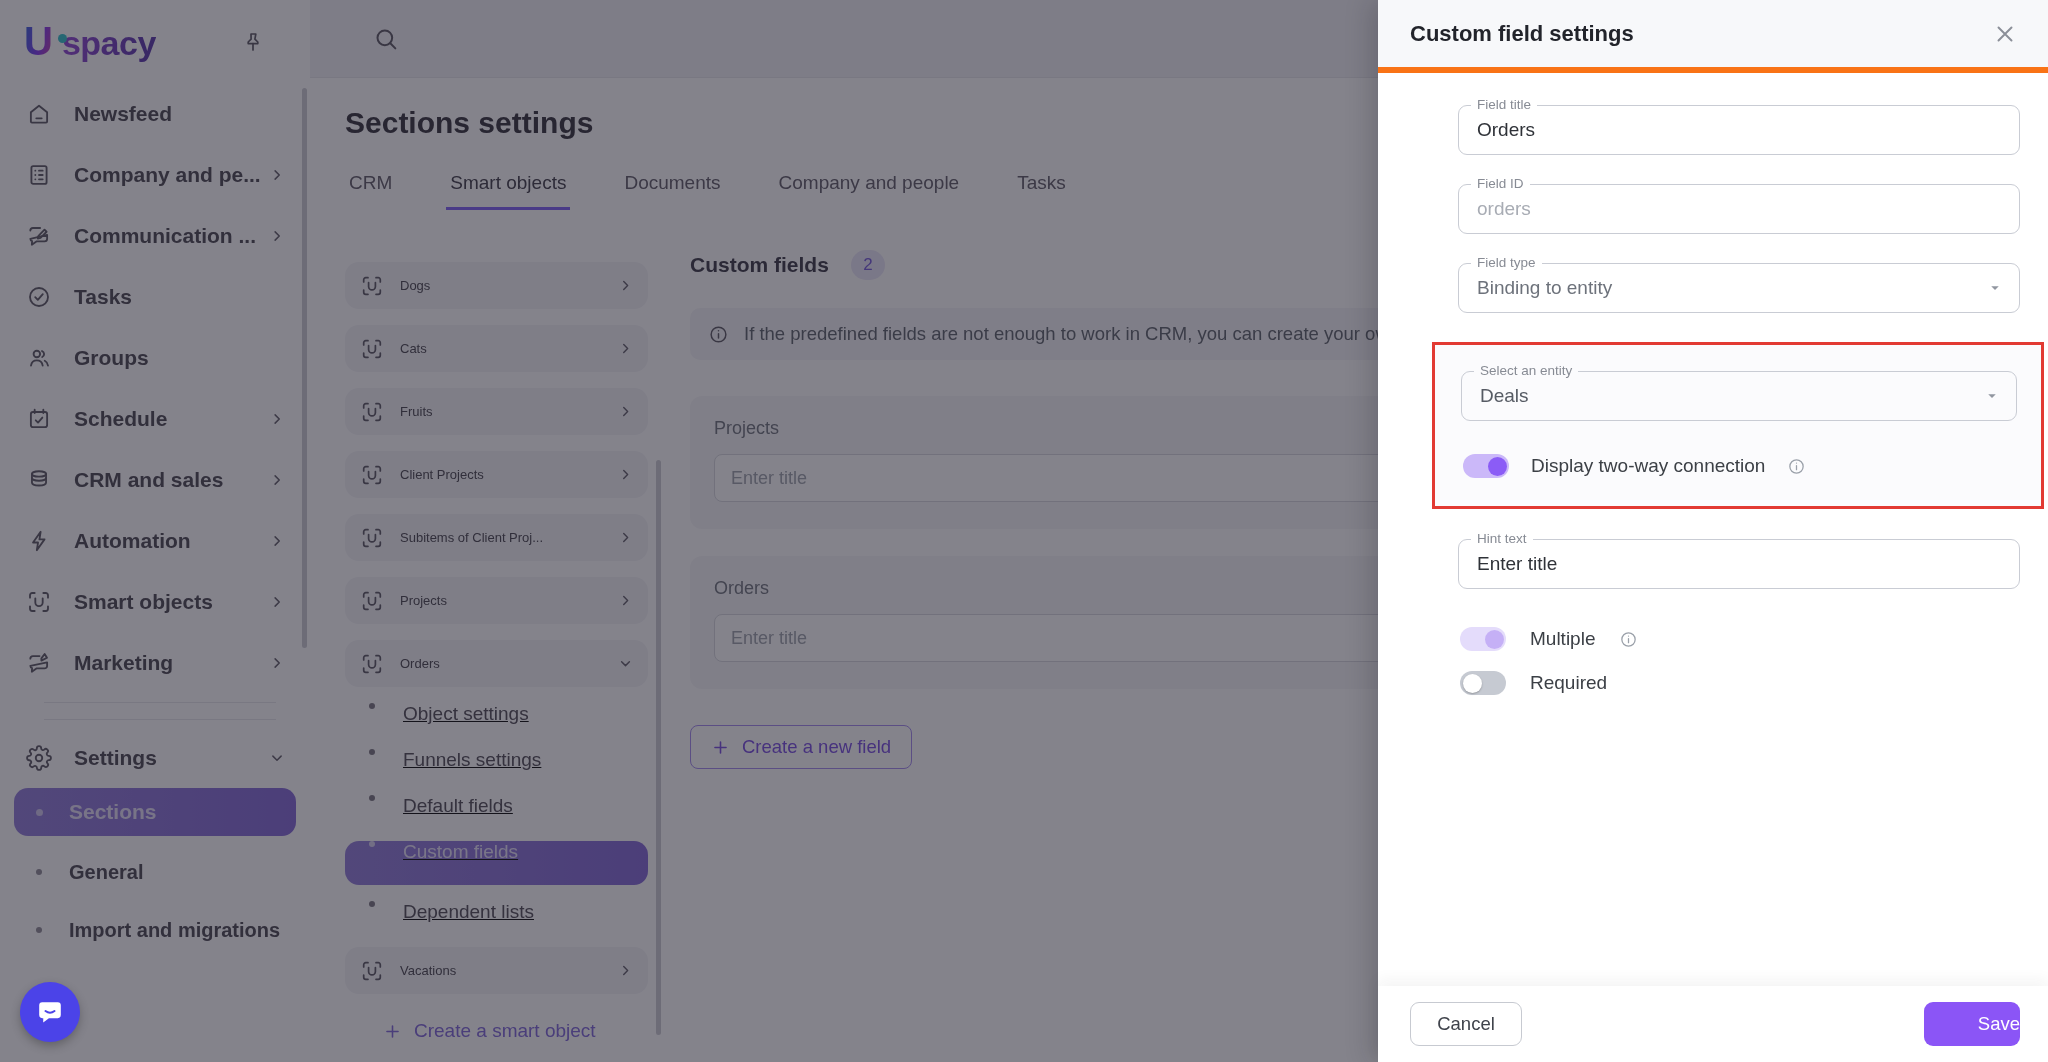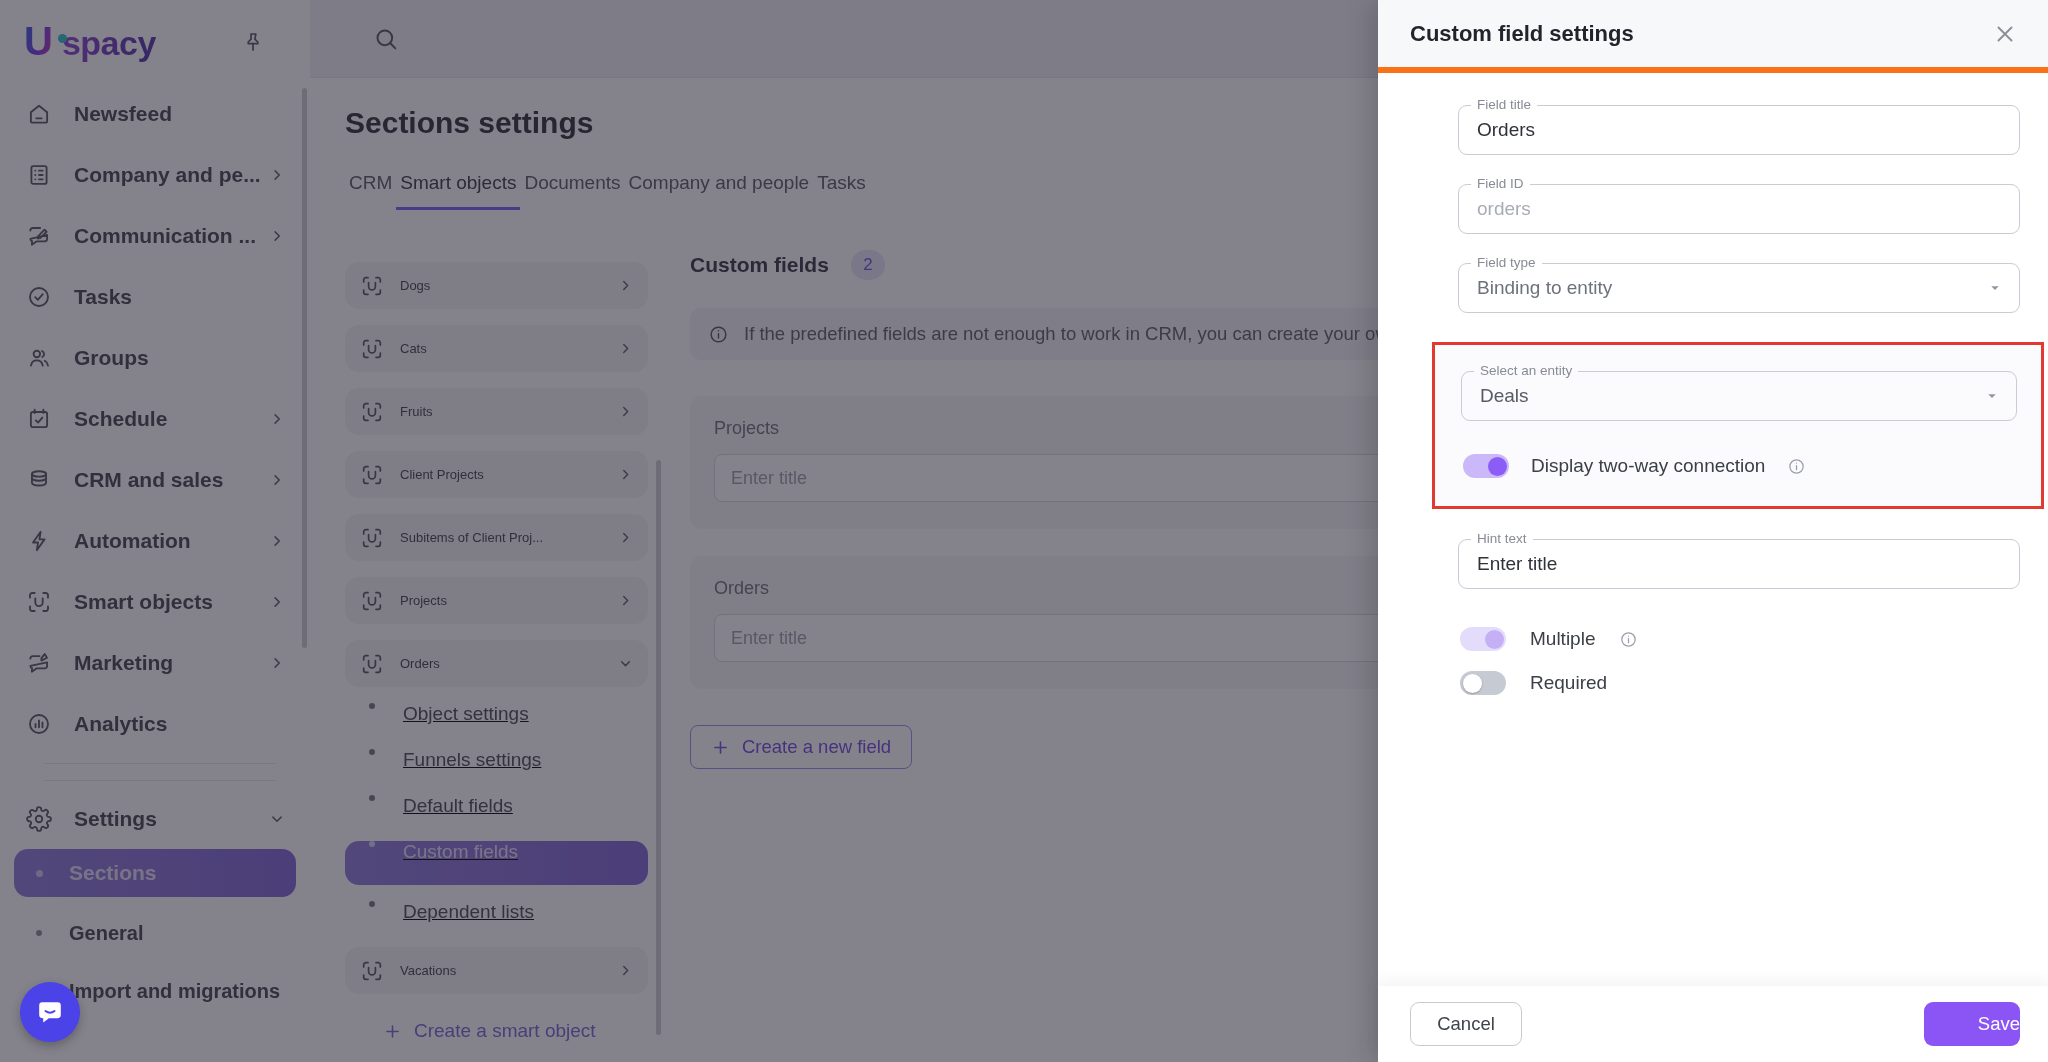--- a/index.html
+++ b/index.html
@@ -34,21 +34,21 @@
   .sb-scroll { position:absolute; right:3px; top:88px; width:5px; height:560px; border-radius:3px; background:#cbcbd2; }
 
   .ic { stroke:#56525d; fill:none; stroke-width:1.7; stroke-linecap:round; stroke-linejoin:round; }
   .ic-chev { stroke:#5d5964; fill:none; stroke-width:2; stroke-linecap:round; stroke-linejoin:round; }
 
   
   .main { flex:1; display:flex; flex-direction:column; height:100%; min-width:0; background:#fff; }
   .topbar { height:78px; flex:0 0 78px; background:#f1f1f5; border-bottom:1px solid #e6e6eb; display:flex; align-items:center; padding-left:62px; }
   .page { flex:1; padding-left:35px; background:#fff; }
   .page-title { margin-top:28px; font-size:30px; font-weight:700; color:#2f2c36; }
-  .tabs { display:flex; margin-top:32px;text-align:right; }
+  .tabs { display:flex; gap:50px; margin-top:32px;text-align:right; }
   .tab { font-size:19px; color:#5b5763; padding:0 4px 13px 4px; cursor:pointer; }
   .tab.active { color:#3a3743; border-bottom:3px solid #7b5cf6; }
   .columns { display:flex; margin-top:38px; }
 
   
   .subnav { width:303px; flex:0 0 303px; padding-top:14px; }
   .obj-row { display:flex; align-items:center; height:47px; background:#f3f3f6; border-radius:14px; margin-bottom:16px; padding:0 14px 0 15px; cursor:pointer; }
   .obj-ic { width:24px; height:24px; margin-right:16px; display:flex; }
   .obj-label { font-size:13px; color:#434049; flex:1; white-space:nowrap; overflow:hidden; }
   .obj-sub { display:flex; align-items:flex-start; height:30px; margin:16px 0 16px 0; padding-left:24px; cursor:pointer;text-decoration:underline; }
@@ -260,29 +260,20 @@
               <path d="M4 8A2.4 2.4 0 0 1 6.4 5.6h6.1M19.5 11.5v3A2.4 2.4 0 0 1 17.1 17H9.6L5.4 20l.2-3.2A2.4 2.4 0 0 1 4 14.6z"></path>
               <path d="M14.2 9.8l5.2-2.6-2.2-3.5-3 4z"></path>
             </svg>
           </span>
         <span class="nav-label">Marketing</span>
         <span class="nav-chev">
             <svg width="18" height="18" viewBox="0 0 24 24" class="ic-chev">
               <path d="M9.5 6.5L15 12l-5.5 5.5"></path>
             </svg>
           </span>
-      </div>
-      <div class="nav-item">
-        <span class="nav-ic">
-            <svg width="26" height="26" viewBox="0 0 24 24" class="ic">
-              <circle cx="12" cy="12" r="8.3"></circle>
-              <path d="M8.8 15v-3M12 15V8.6M15.2 15v-4.4"></path>
-            </svg>
-          </span>
-        <span class="nav-label">Analytics</span>
       </div>
 
       <div class="divider"></div>
 
 
       <div class="divider"></div>
     </nav>
 
     <div class="nav-item" style="margin:2px 14px 0 24px;">
       <span class="nav-ic">

